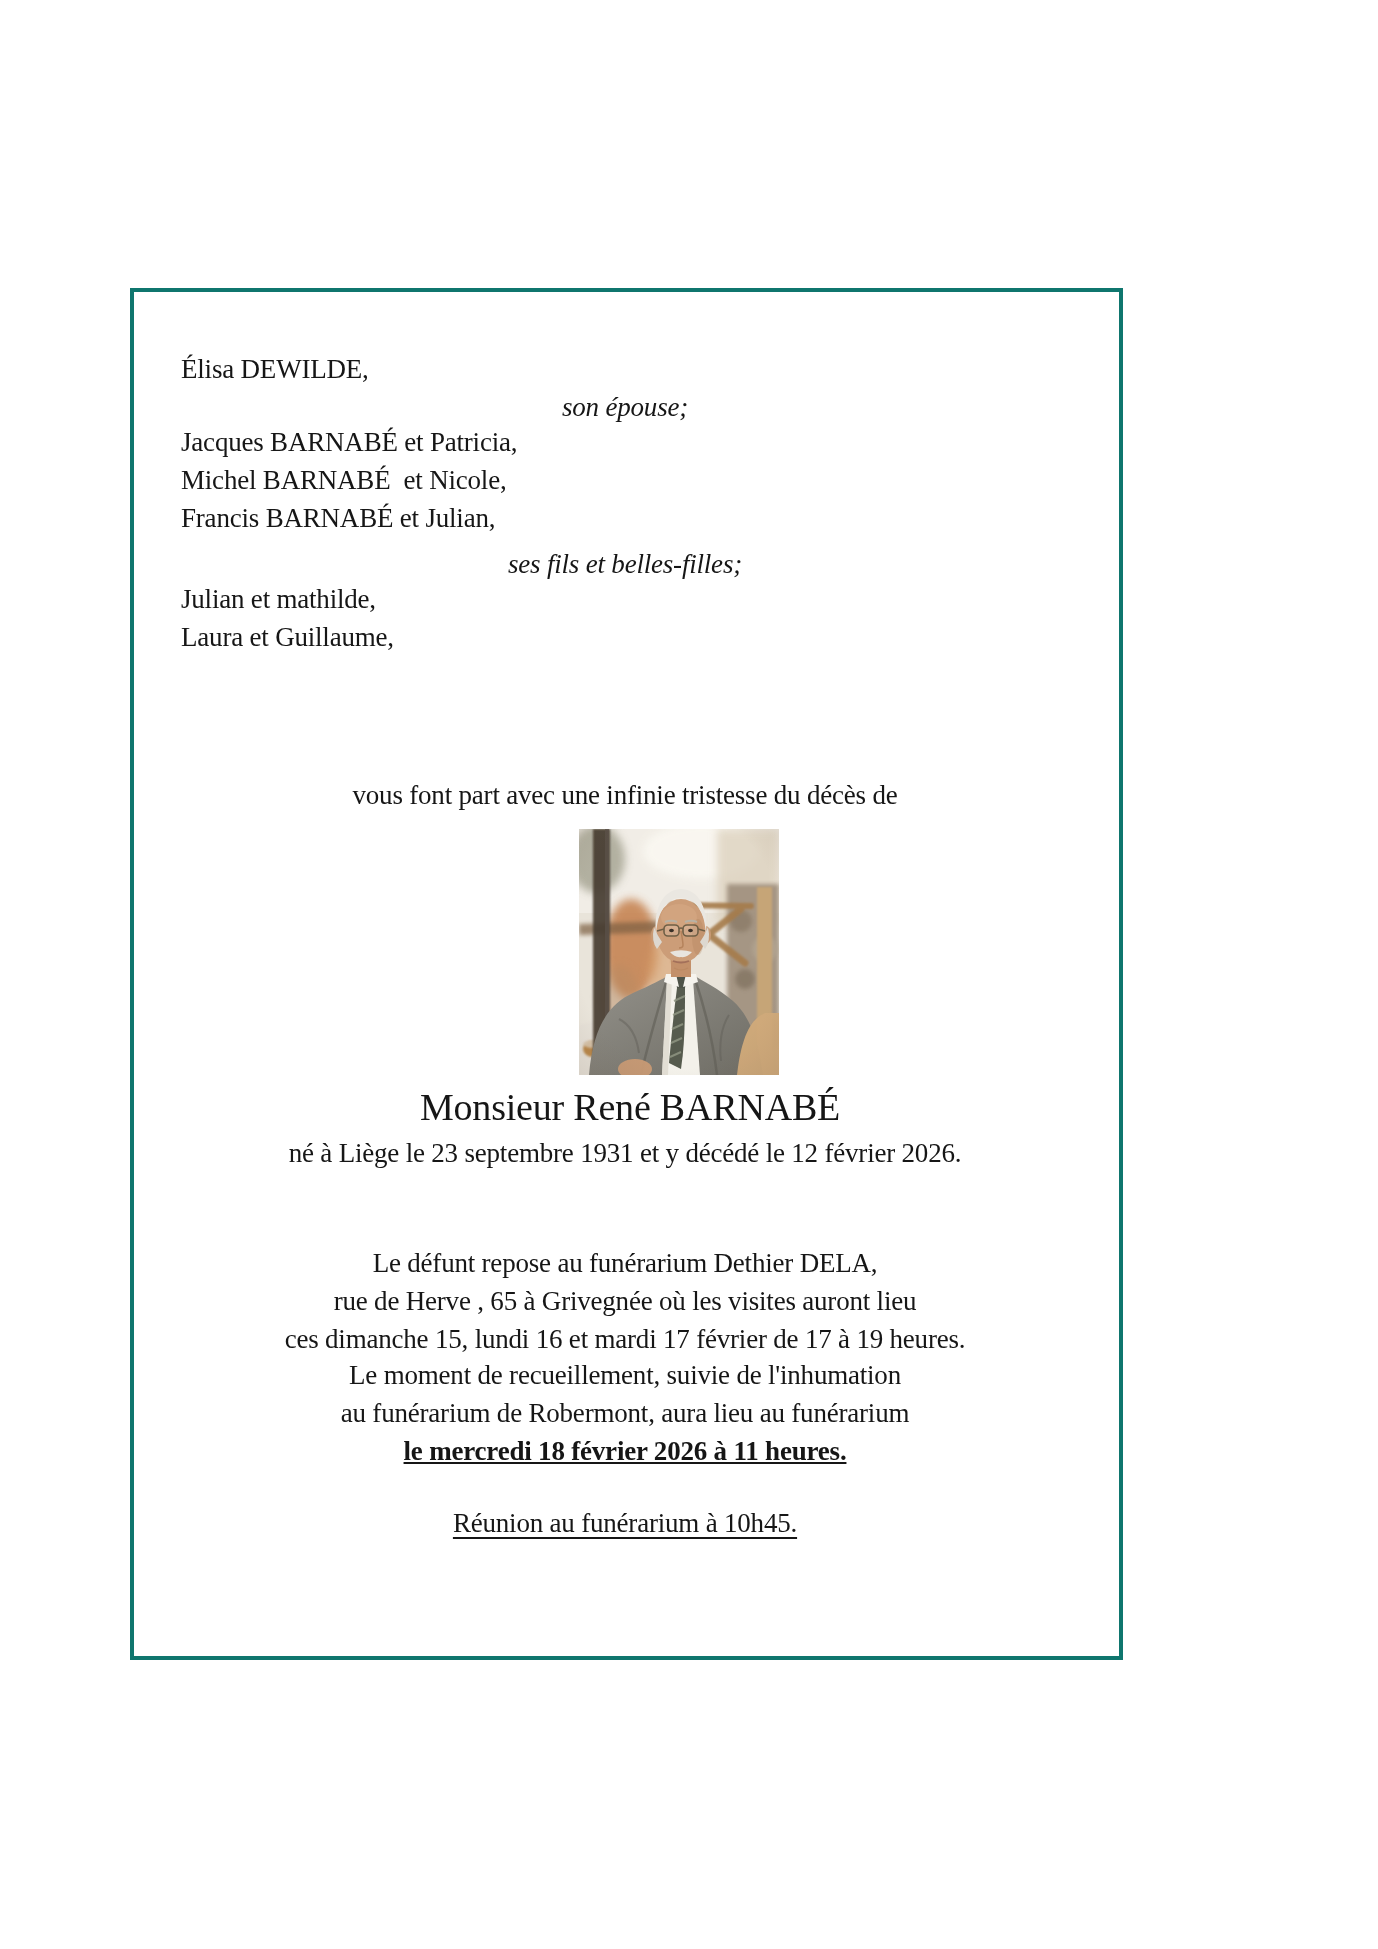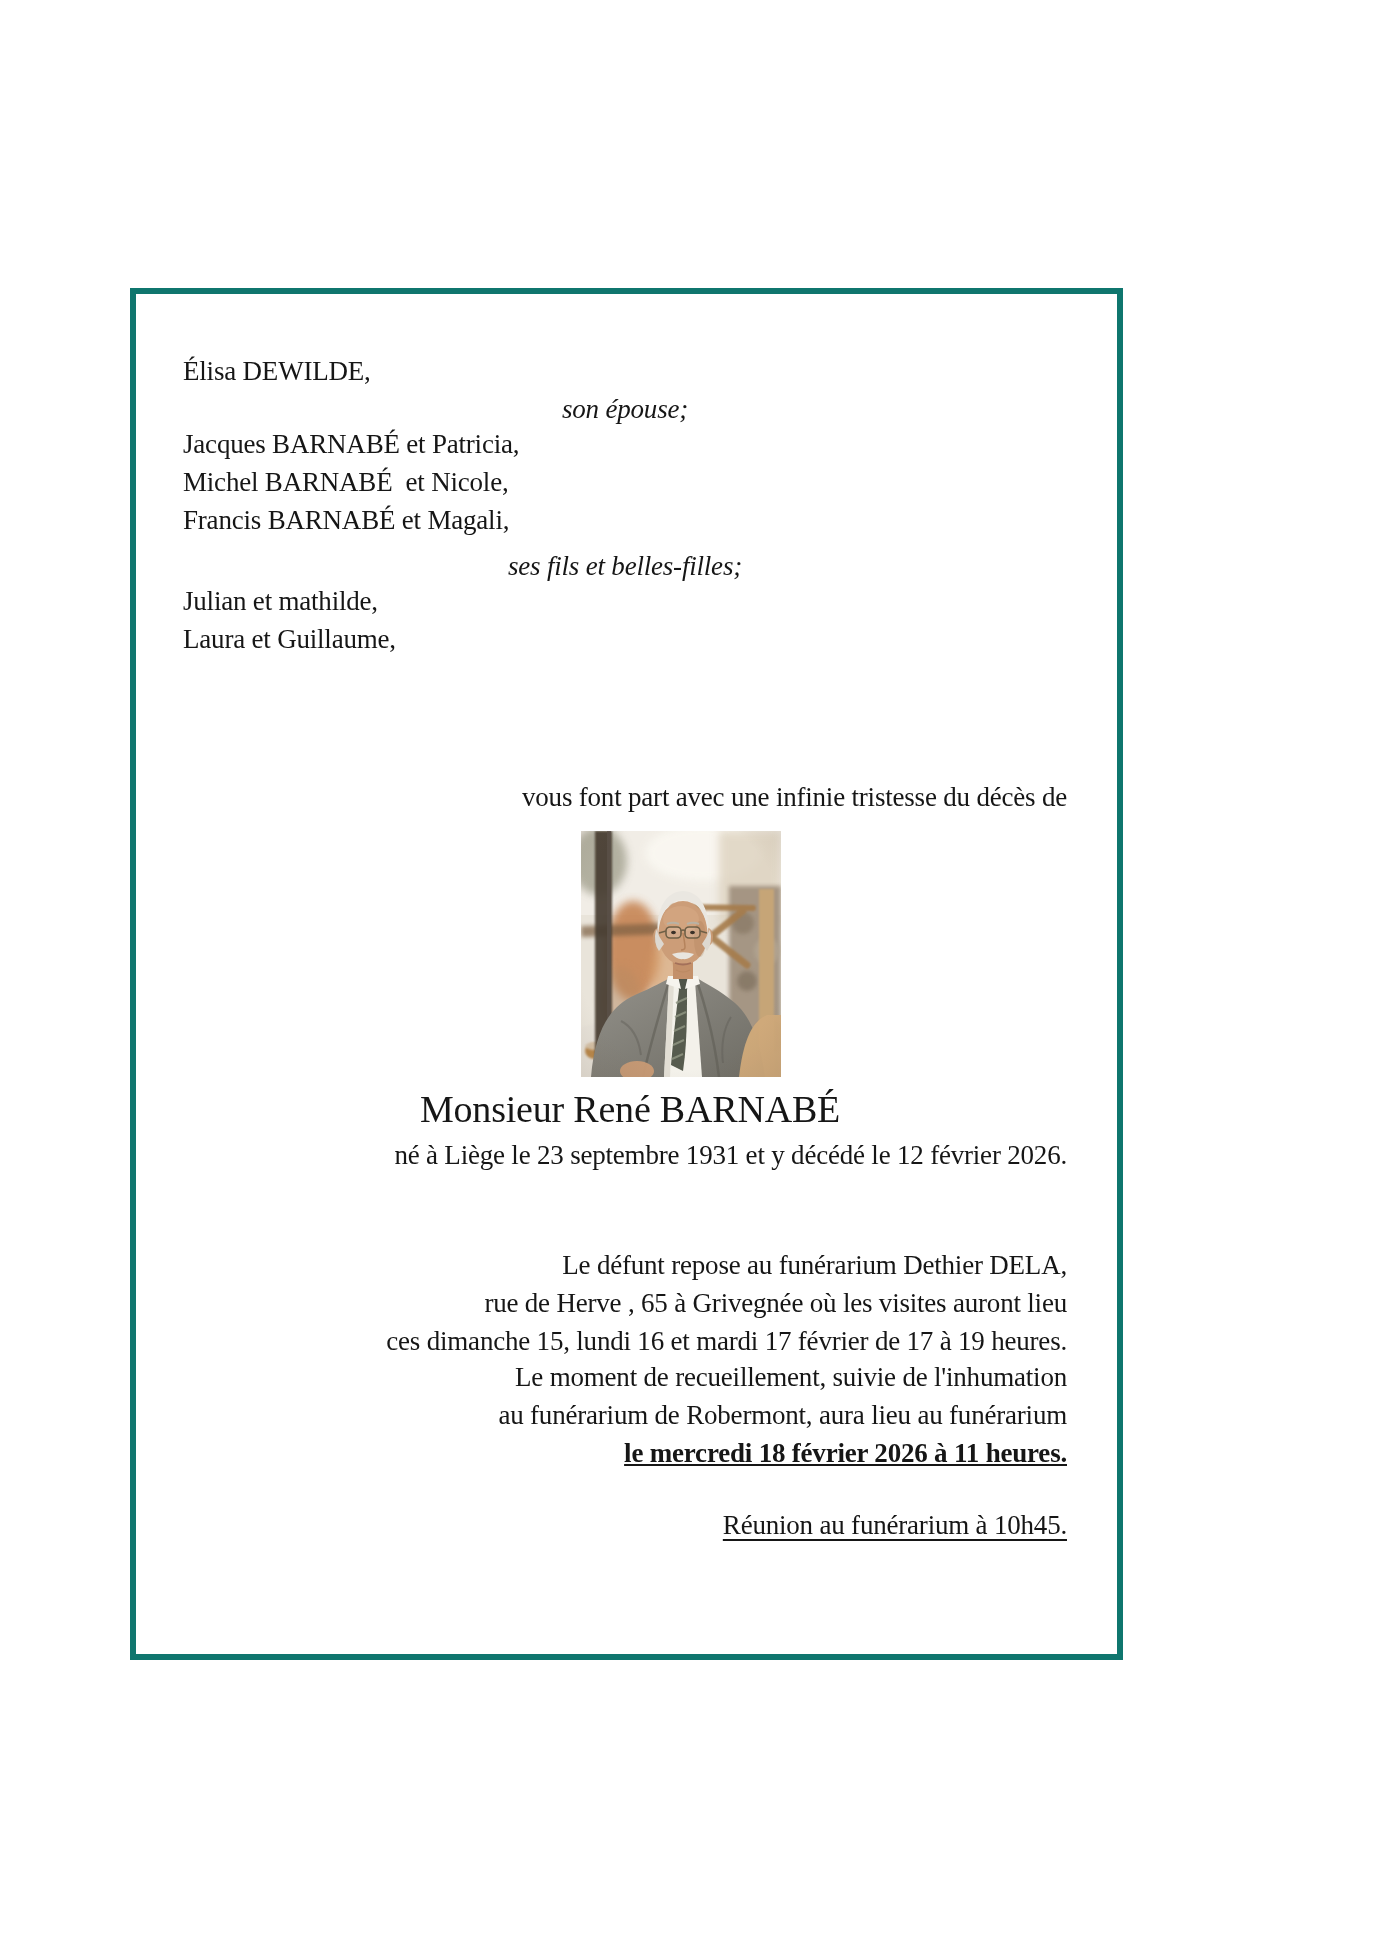--- a/index.html
+++ b/index.html
@@ -8,34 +8,34 @@
     width:1378px;height:1949px;
     background:#ffffff;
     font-family:"Liberation Serif","DejaVu Serif",serif;
     color:#161616;
     overflow:hidden;
   }
   .frame{
     position:absolute;
     left:130px;top:288px;
     width:993px;height:1372px;
-    border:6px solid #0f766e;
+    border:4px solid #0f766e;
     box-sizing:border-box;
   }
   .line{
     position:absolute;
     left:47px;right:50px;
     font-size:27px;
     line-height:1.15;
     white-space:pre-wrap;
     letter-spacing:-0.2px;
   }
   .l-left{text-align:left;}
   .l-right{text-align:center;font-style:italic;}
-  .l-center{text-align:right;}
+  .l-center{text-align:center;}
   .grand-rel{right:82px;}
   .deceased-name{
     position:absolute;left:47px;right:40px;
     text-align:center;
     font-size:38px;line-height:1.1;
     letter-spacing:-0.2px;
   }
   .bold{font-weight:bold;text-decoration:underline;}
   .underlined{
     text-decoration:underline;
@@ -57,21 +57,21 @@
   <div class="frame">
 
     <div class="line l-left" style="top:62px">Élisa DEWILDE,</div>
 
     <div class="line l-right" style="top:100px">son épouse;</div>
 
     <div class="line l-left" style="top:135px">Jacques BARNABÉ et Patricia,</div>
 
     <div class="line l-left" style="top:173px">Michel BARNABÉ  et Nicole,</div>
 
-    <div class="line l-left" style="top:211px">Francis BARNABÉ et Magali,</div>
+    <div class="line l-left" style="top:211px">Francis BARNABÉ et Julian,</div>
 
     <div class="line l-right" style="top:257px">ses fils et belles-filles;</div>
 
     <div class="line l-left" style="top:292px">Julian et mathilde,</div>
 
     <div class="line l-left" style="top:330px">Laura et Guillaume,</div>
 
 
     <div class="line l-center" style="top:488px">vous font part avec une infinie tristesse du décès de</div>
 

